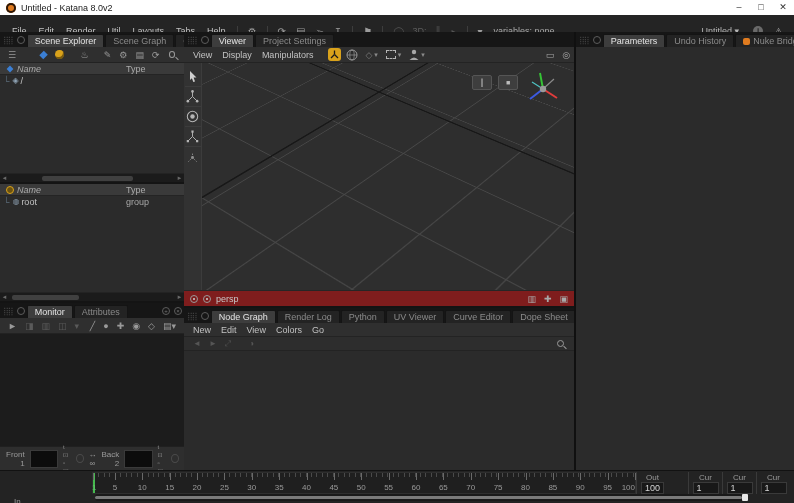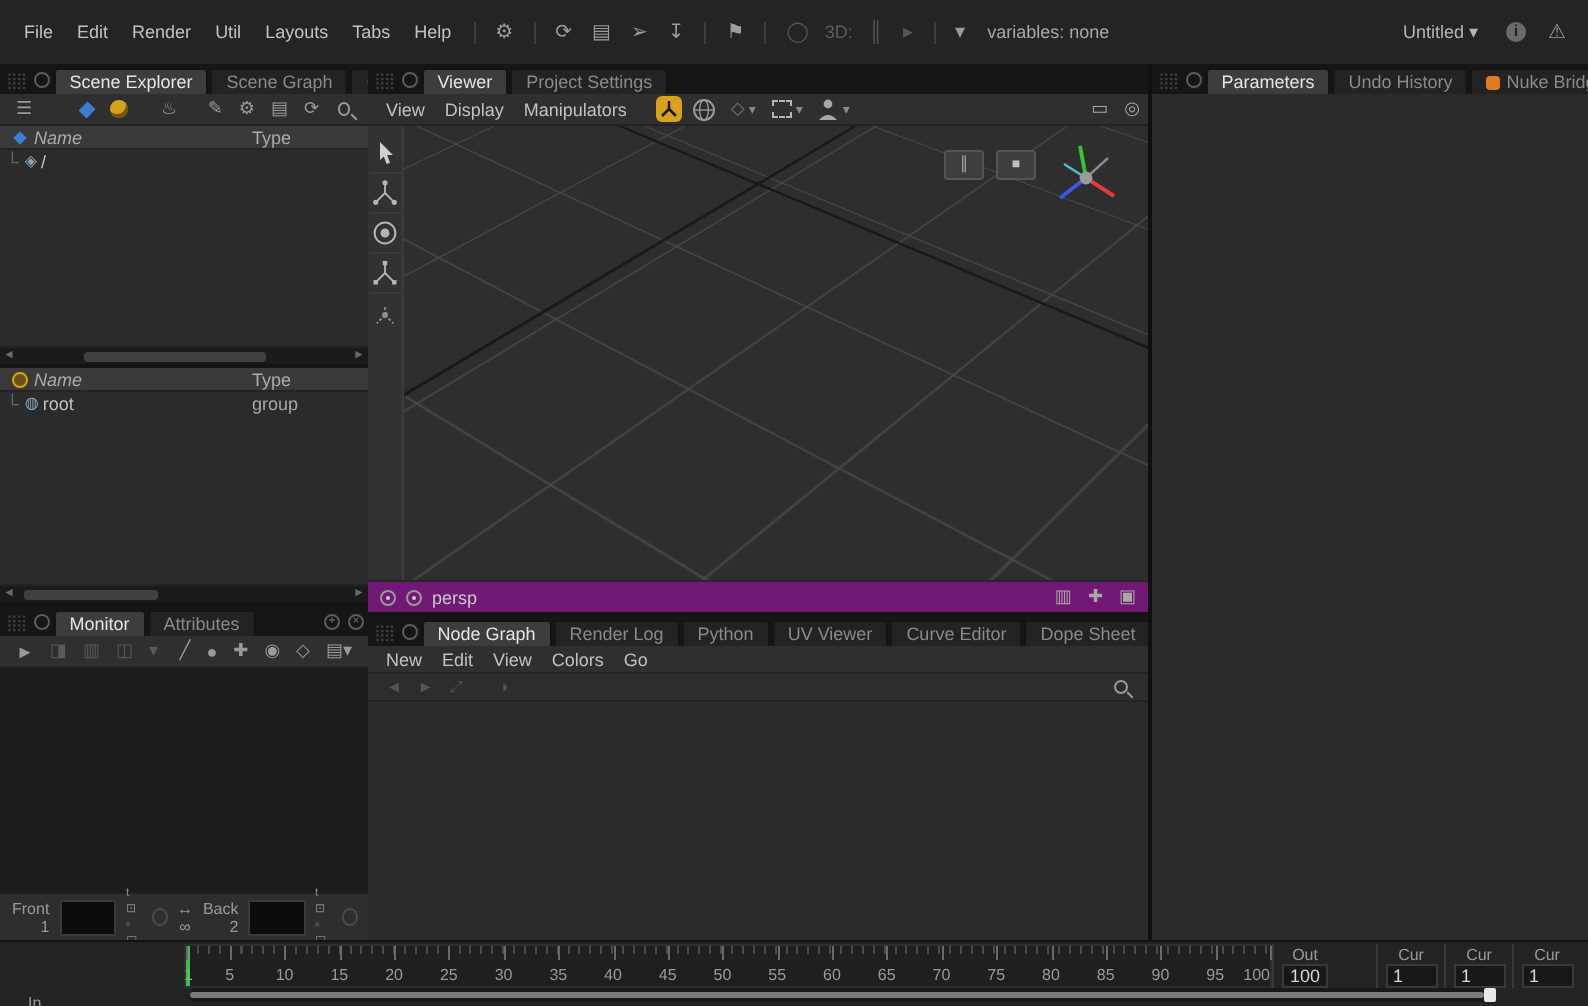--- a/index.html
+++ b/index.html
@@ -72,21 +72,21 @@
     background-image:
       linear-gradient(0deg, transparent calc(50% - 1px), #181818 calc(50% - 1px), #181818 calc(50% + 1px), transparent calc(50% + 1px)),
       linear-gradient(90deg, transparent calc(50% - 1px), #181818 calc(50% - 1px), #181818 calc(50% + 1px), transparent calc(50% + 1px)),
       repeating-linear-gradient(0deg, #474747 0px, #474747 1px, transparent 1px, transparent 78px),
       repeating-linear-gradient(90deg, #474747 0px, #474747 1px, transparent 1px, transparent 78px); }
   .toolstrip { position:absolute; left:0; top:0; bottom:0; width:18px; background:#323232; border-right:1px solid #3c3c3c; display:flex; flex-direction:column; align-items:center; padding-top:4px; z-index:3; }
   .tool { width:16px; height:20px; display:flex; align-items:center; justify-content:center; border-bottom:1px solid #3c3c3c; }
   .vp-buttons { position:absolute; top:12px; right:56px; display:flex; z-index:3; }
   .vp-btn { width:20px; height:15px; background:#3e3e3e; border:1px solid #555; border-radius:2px; margin-left:6px; color:#bdbdbd; font-size:7px; text-align:center; line-height:13px; }
   .gizmo { position:absolute; top:6px; right:12px; z-index:3; }
-  .vp-bottombar { height:16px; background:#701a75; border-top:1px solid #262626; display:flex; align-items:center; padding:0 6px; flex-shrink:0; }
+  .vp-bottombar { height:16px; background:#7f1d1d; border-top:1px solid #262626; display:flex; align-items:center; padding:0 6px; flex-shrink:0; }
   .eye-circle { width:8px; height:8px; border:1px solid #9a9a9a; border-radius:50%; margin-right:5px; position:relative; }
   .eye-circle::after { content:""; position:absolute; left:2px; top:2px; width:2px; height:2px; background:#cfcfcf; border-radius:50%; }
   .bb-right { margin-left:auto; display:flex; align-items:center; }
   .bb-icon { color:#a8a8a8; font-size:9px; margin-left:8px; }
 
   .viewer-menu-icons { display:flex; align-items:center; margin-left:8px; }
   .gnomon { width:13px; height:13px; background:#d9a21b; border-radius:3px; margin:0 2px; display:flex; align-items:center; justify-content:center; }
   .globe { width:12px; height:12px; margin:0 3px; }
   .dd { display:flex; align-items:center; color:#9a9a9a; margin:0 4px; }
   .dd .caret { font-size:7px; margin-left:2px; color:#8a8a8a; }
@@ -128,20 +128,29 @@
   .tl-scroll-nub { position:absolute; right:0; top:0; width:6px; height:7px; background:#e8e8e8; border-radius:1px; }
 
   .flex1 { flex:1; min-height:0; }
   svg { display:block; }
 </style>
 </head>
 <body>
 
 <div id="app">
 
+  <div class="titlebar">
+    <span class="app-logo"></span>
+    <span>Untitled - Katana 8.0v2</span>
+    <div class="win-btns">
+      <span class="win-btn">–</span>
+      <span class="win-btn">□</span>
+      <span class="win-btn">✕</span>
+    </div>
+  </div>
 
   <div class="menubar">
     <span><span class="pmenu-item">File</span><span class="pmenu-item">Edit</span><span class="pmenu-item">Render</span><span class="pmenu-item">Util</span><span class="pmenu-item">Layouts</span><span class="pmenu-item">Tabs</span><span class="pmenu-item">Help</span></span>
     <span class="mb-sep"></span>
     <span class="mb-icon">⚙</span>
     <span class="mb-sep"></span>
     <span class="mb-icon">⟳</span>
     <span class="mb-icon">▤</span>
     <span class="mb-icon">➢</span>
     <span class="mb-icon">↧</span>

